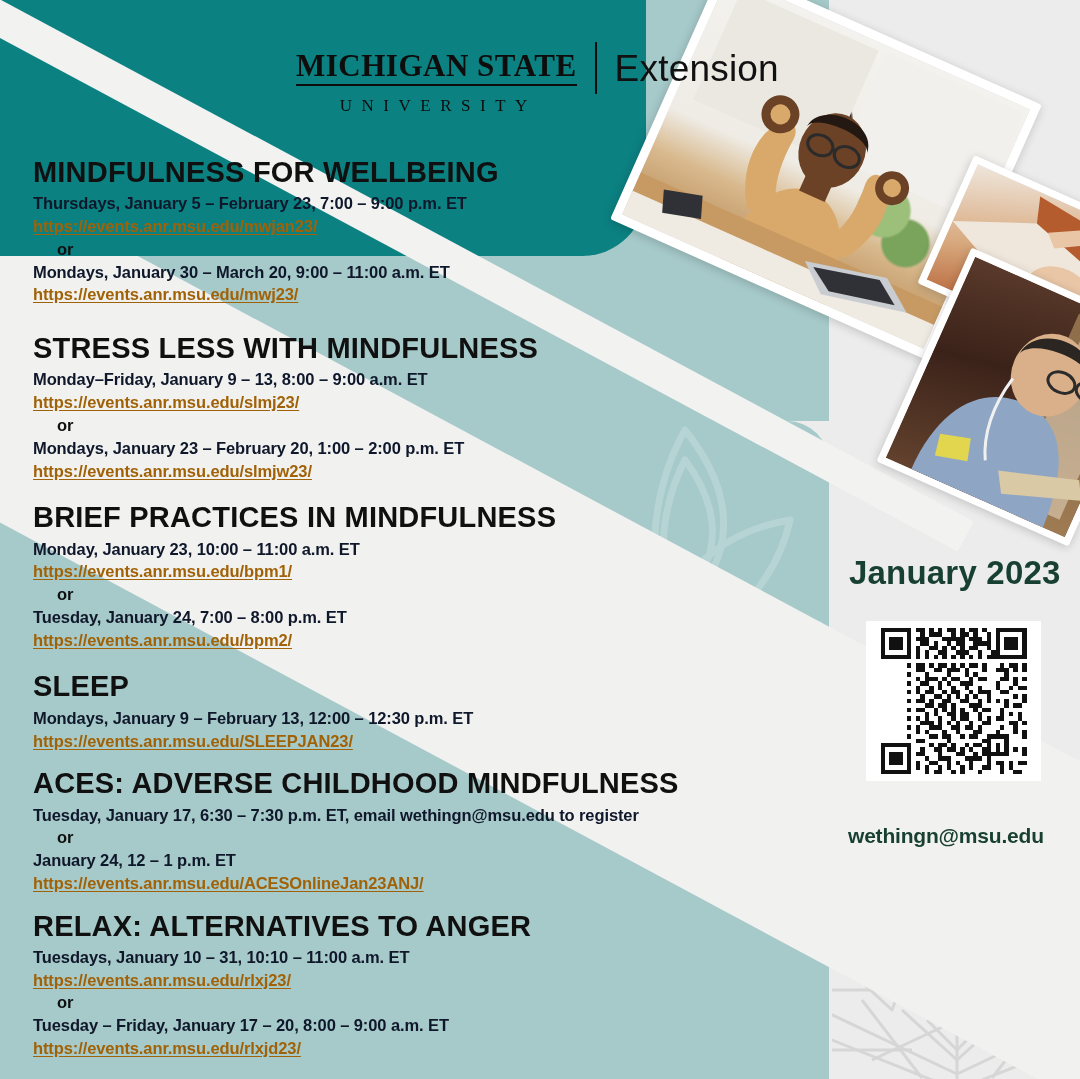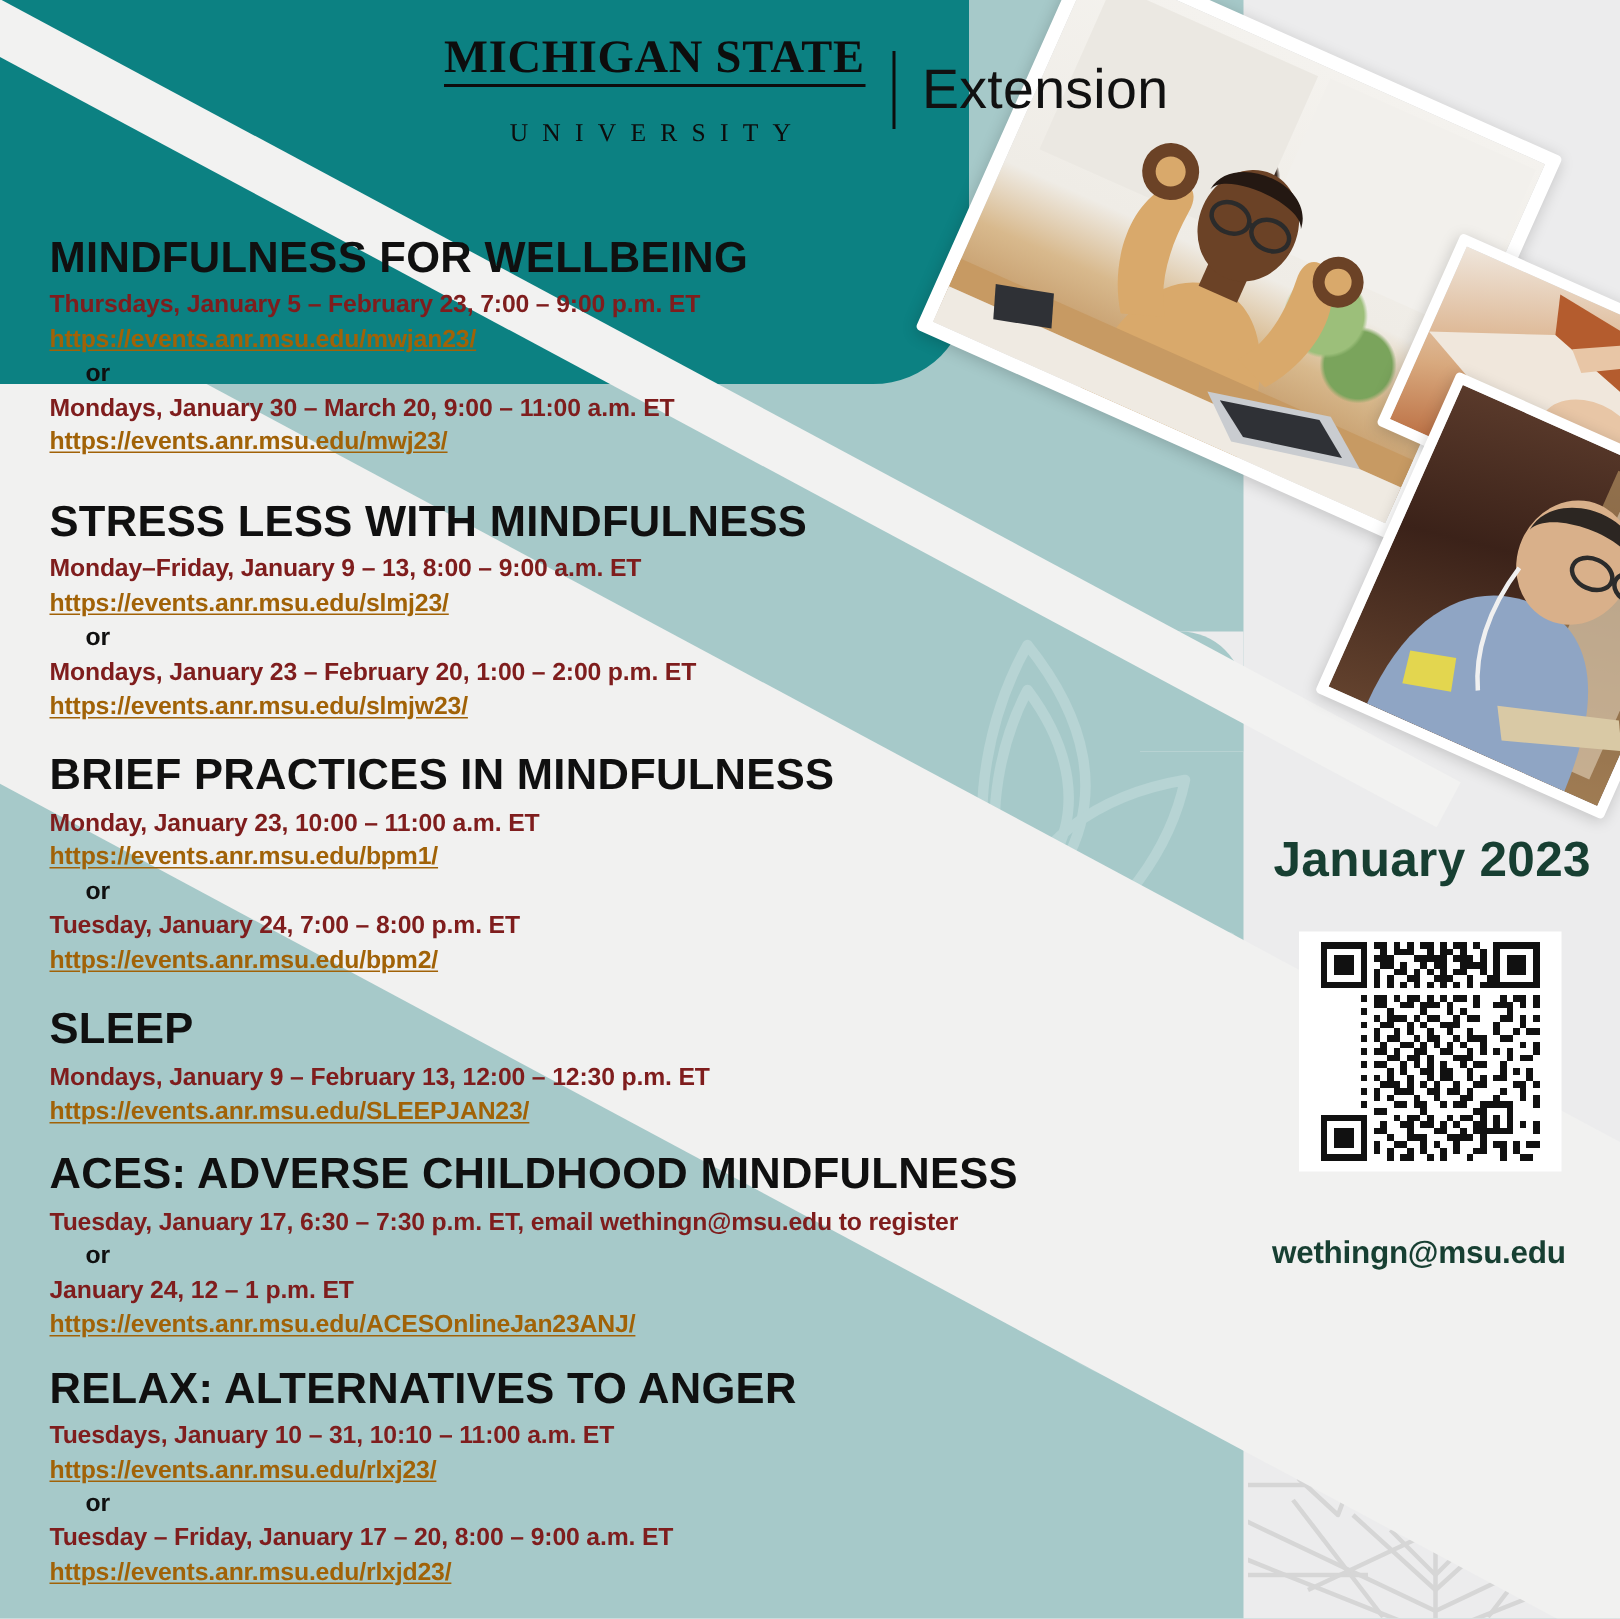--- a/index.html
+++ b/index.html
@@ -77,49 +77,49 @@
   .photo-sm2{
     left:915px;top:280px;width:196px;height:220px;
     transform:rotate(24deg);border:7px solid #fff;border-radius:3px;
   }
 
   
   .logo-wrap{
     position:absolute;left:296px;top:22px;
     display:flex;align-items:center;gap:14px;color:#0d0d0d;
   }
-  .logo-msu{display:flex;flex-direction:column;align-items:stretch;}
+  .logo-msu{display:flex;flex-direction:column;align-items:stretch;margin-top:28px;}
   .logo-line1{
     font-family:"Liberation Serif", serif;font-weight:700;
     font-size:31px;letter-spacing:.5px;line-height:1;
     padding-bottom:3px;border-bottom:2.5px solid #0d0d0d;
     white-space:nowrap;
   }
   .logo-line2{
     font-family:"Liberation Serif", serif;font-weight:400;
     font-size:17px;letter-spacing:9.5px;line-height:1;
-    padding-top:22px;text-align:center;white-space:nowrap;
+    padding-top:11px;text-align:center;white-space:nowrap;
     padding-left:4px;
   }
   .logo-div{width:2px;height:52px;background:#0d0d0d;margin:0 4px;}
   .logo-ext{
     font-family:"Liberation Sans", sans-serif;font-weight:400;
     font-size:37px;line-height:1;letter-spacing:.2px;white-space:nowrap;
     color:#111;
   }
 
   
   .events{position:absolute;left:33px;top:157px;width:760px;}
   .event{margin-bottom:0;}
   .ev-title{
     font-weight:800;font-size:29px;line-height:1.08;color:#101010;
     letter-spacing:.2px;margin:0 0 4px 0;
   }
   .ev-line{
-    font-weight:700;font-size:16.5px;line-height:1.38;color:#7f1d1d;
+    font-weight:700;font-size:16.5px;line-height:1.38;color:#0f172a;
     letter-spacing:-.1px;white-space:nowrap;
   }
   .ev-link{
     font-weight:700;font-size:16.5px;line-height:1.38;color:#a16207;
     text-decoration:underline;text-underline-offset:2px;
     letter-spacing:-.1px;white-space:nowrap;display:block;
   }
   .ev-or{
     font-weight:700;font-size:16.5px;line-height:1.38;color:#101010;margin-left:24px;
   }

